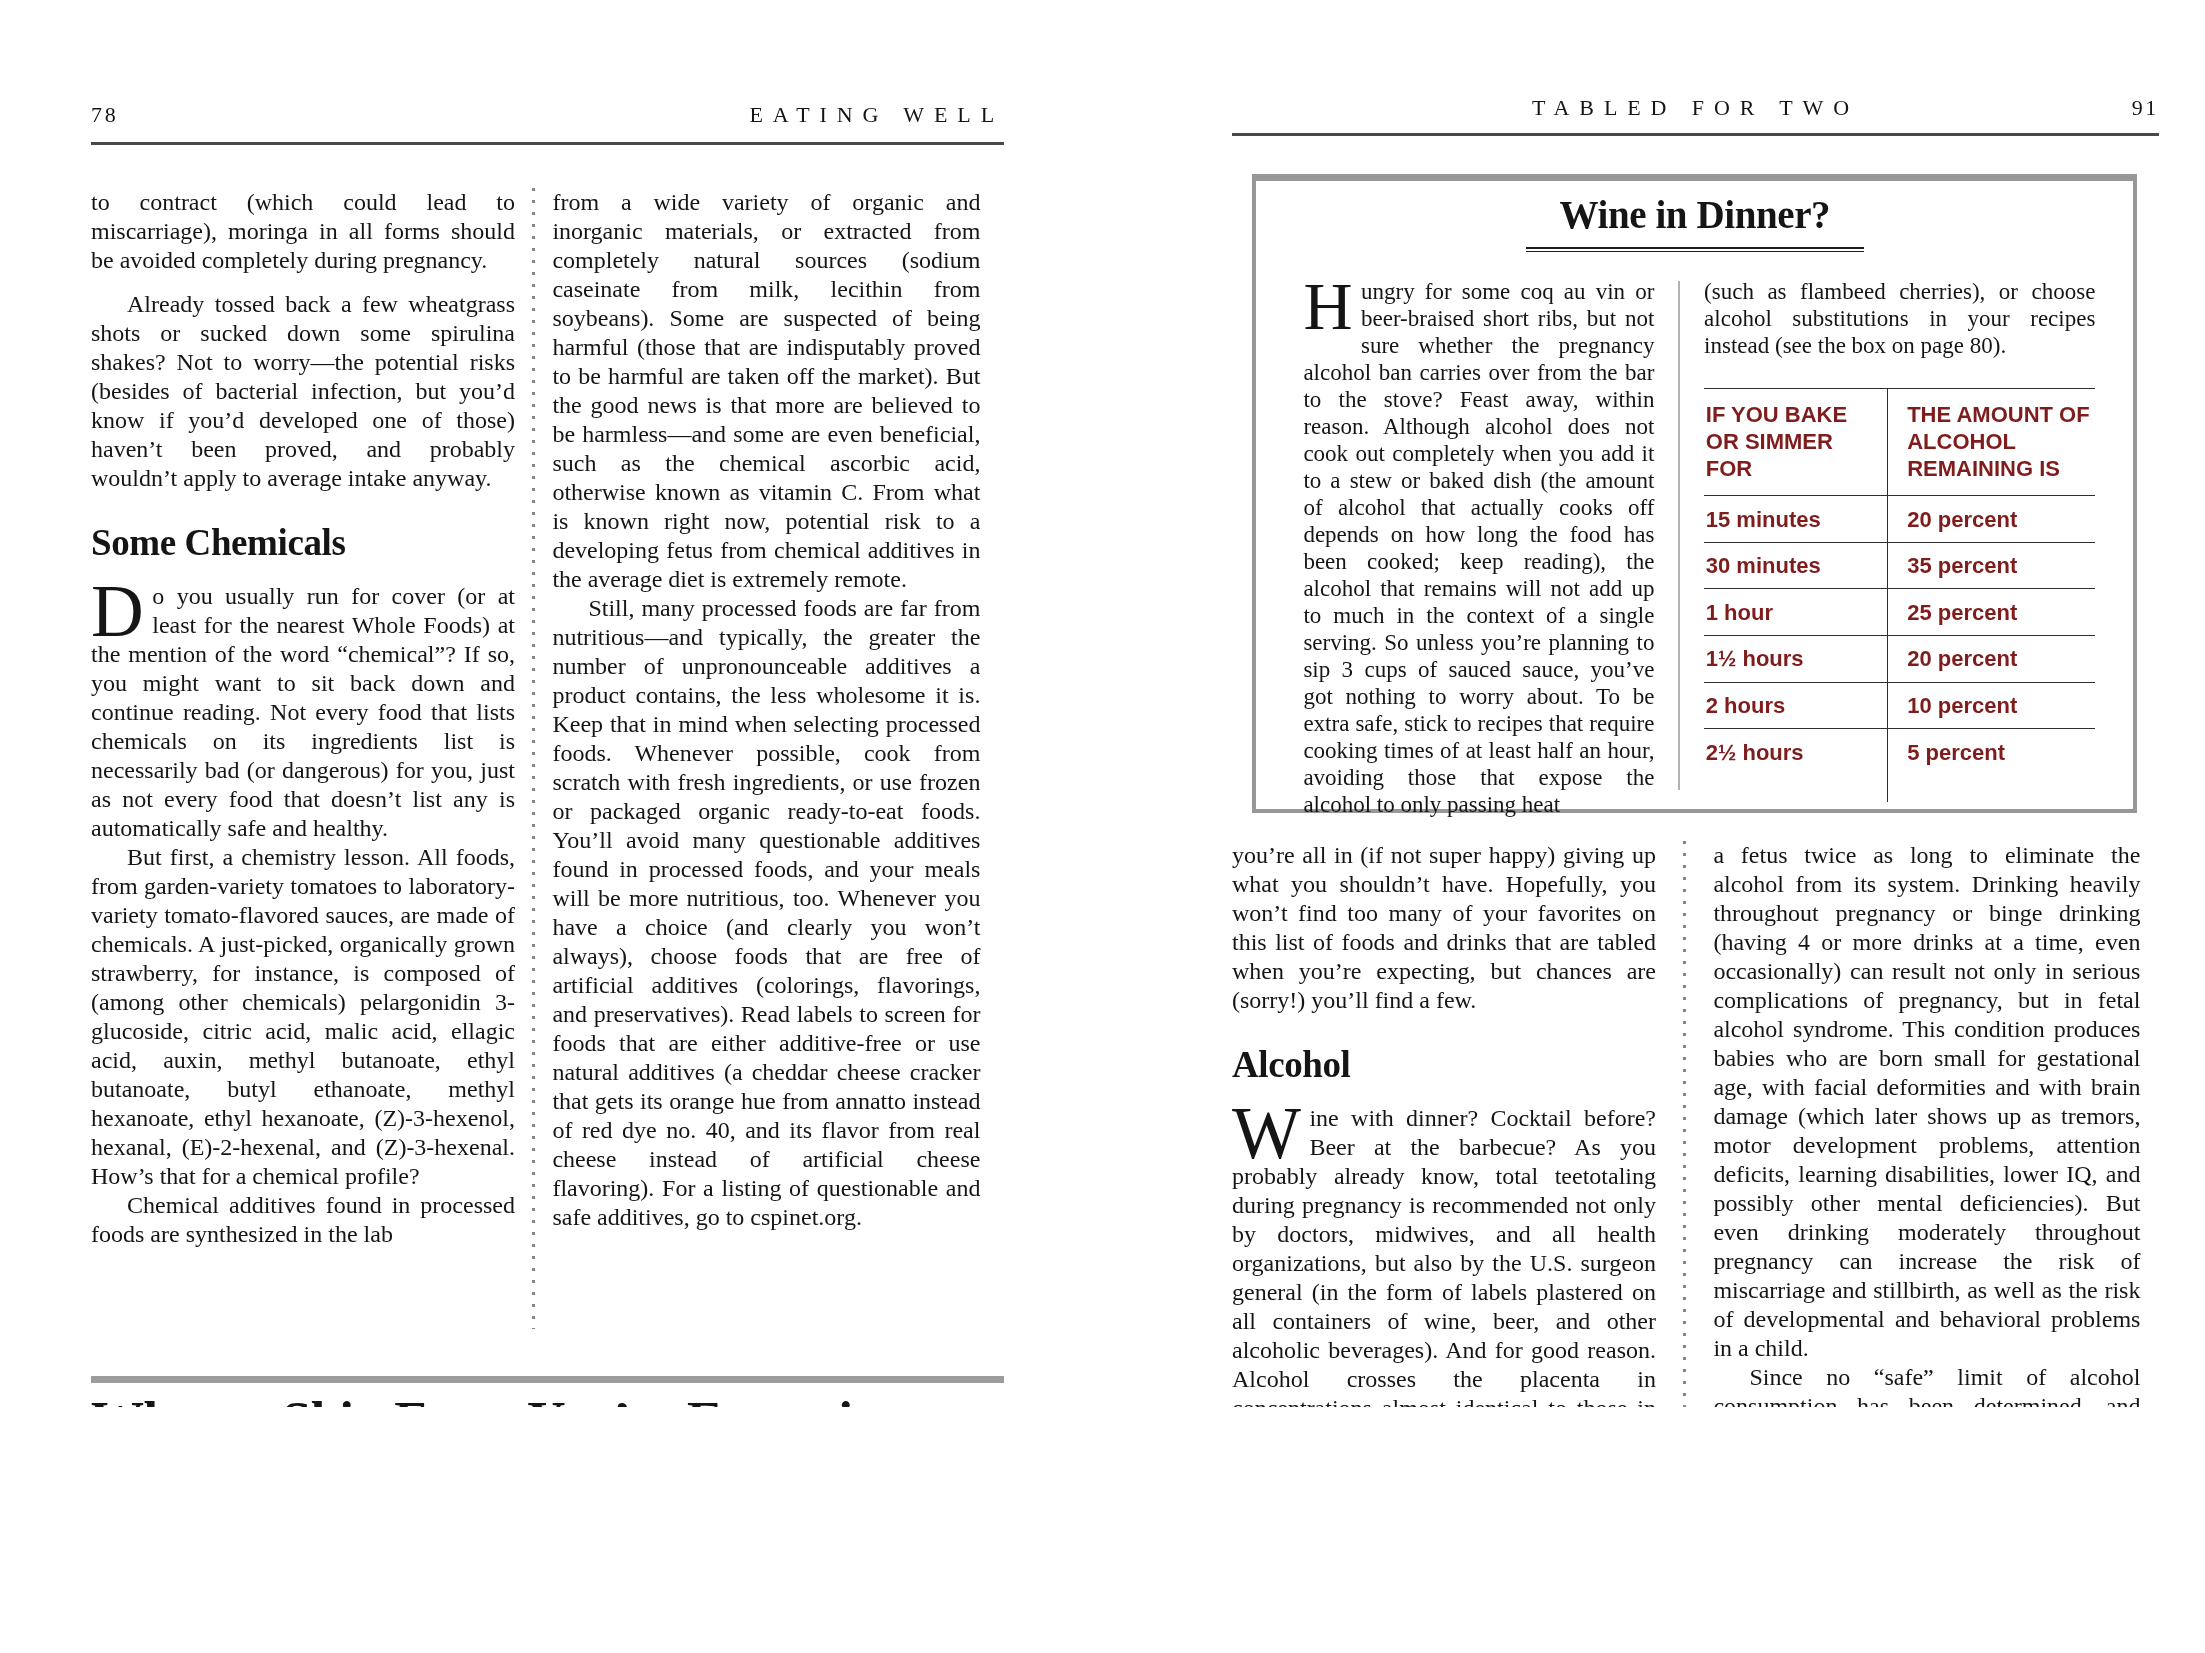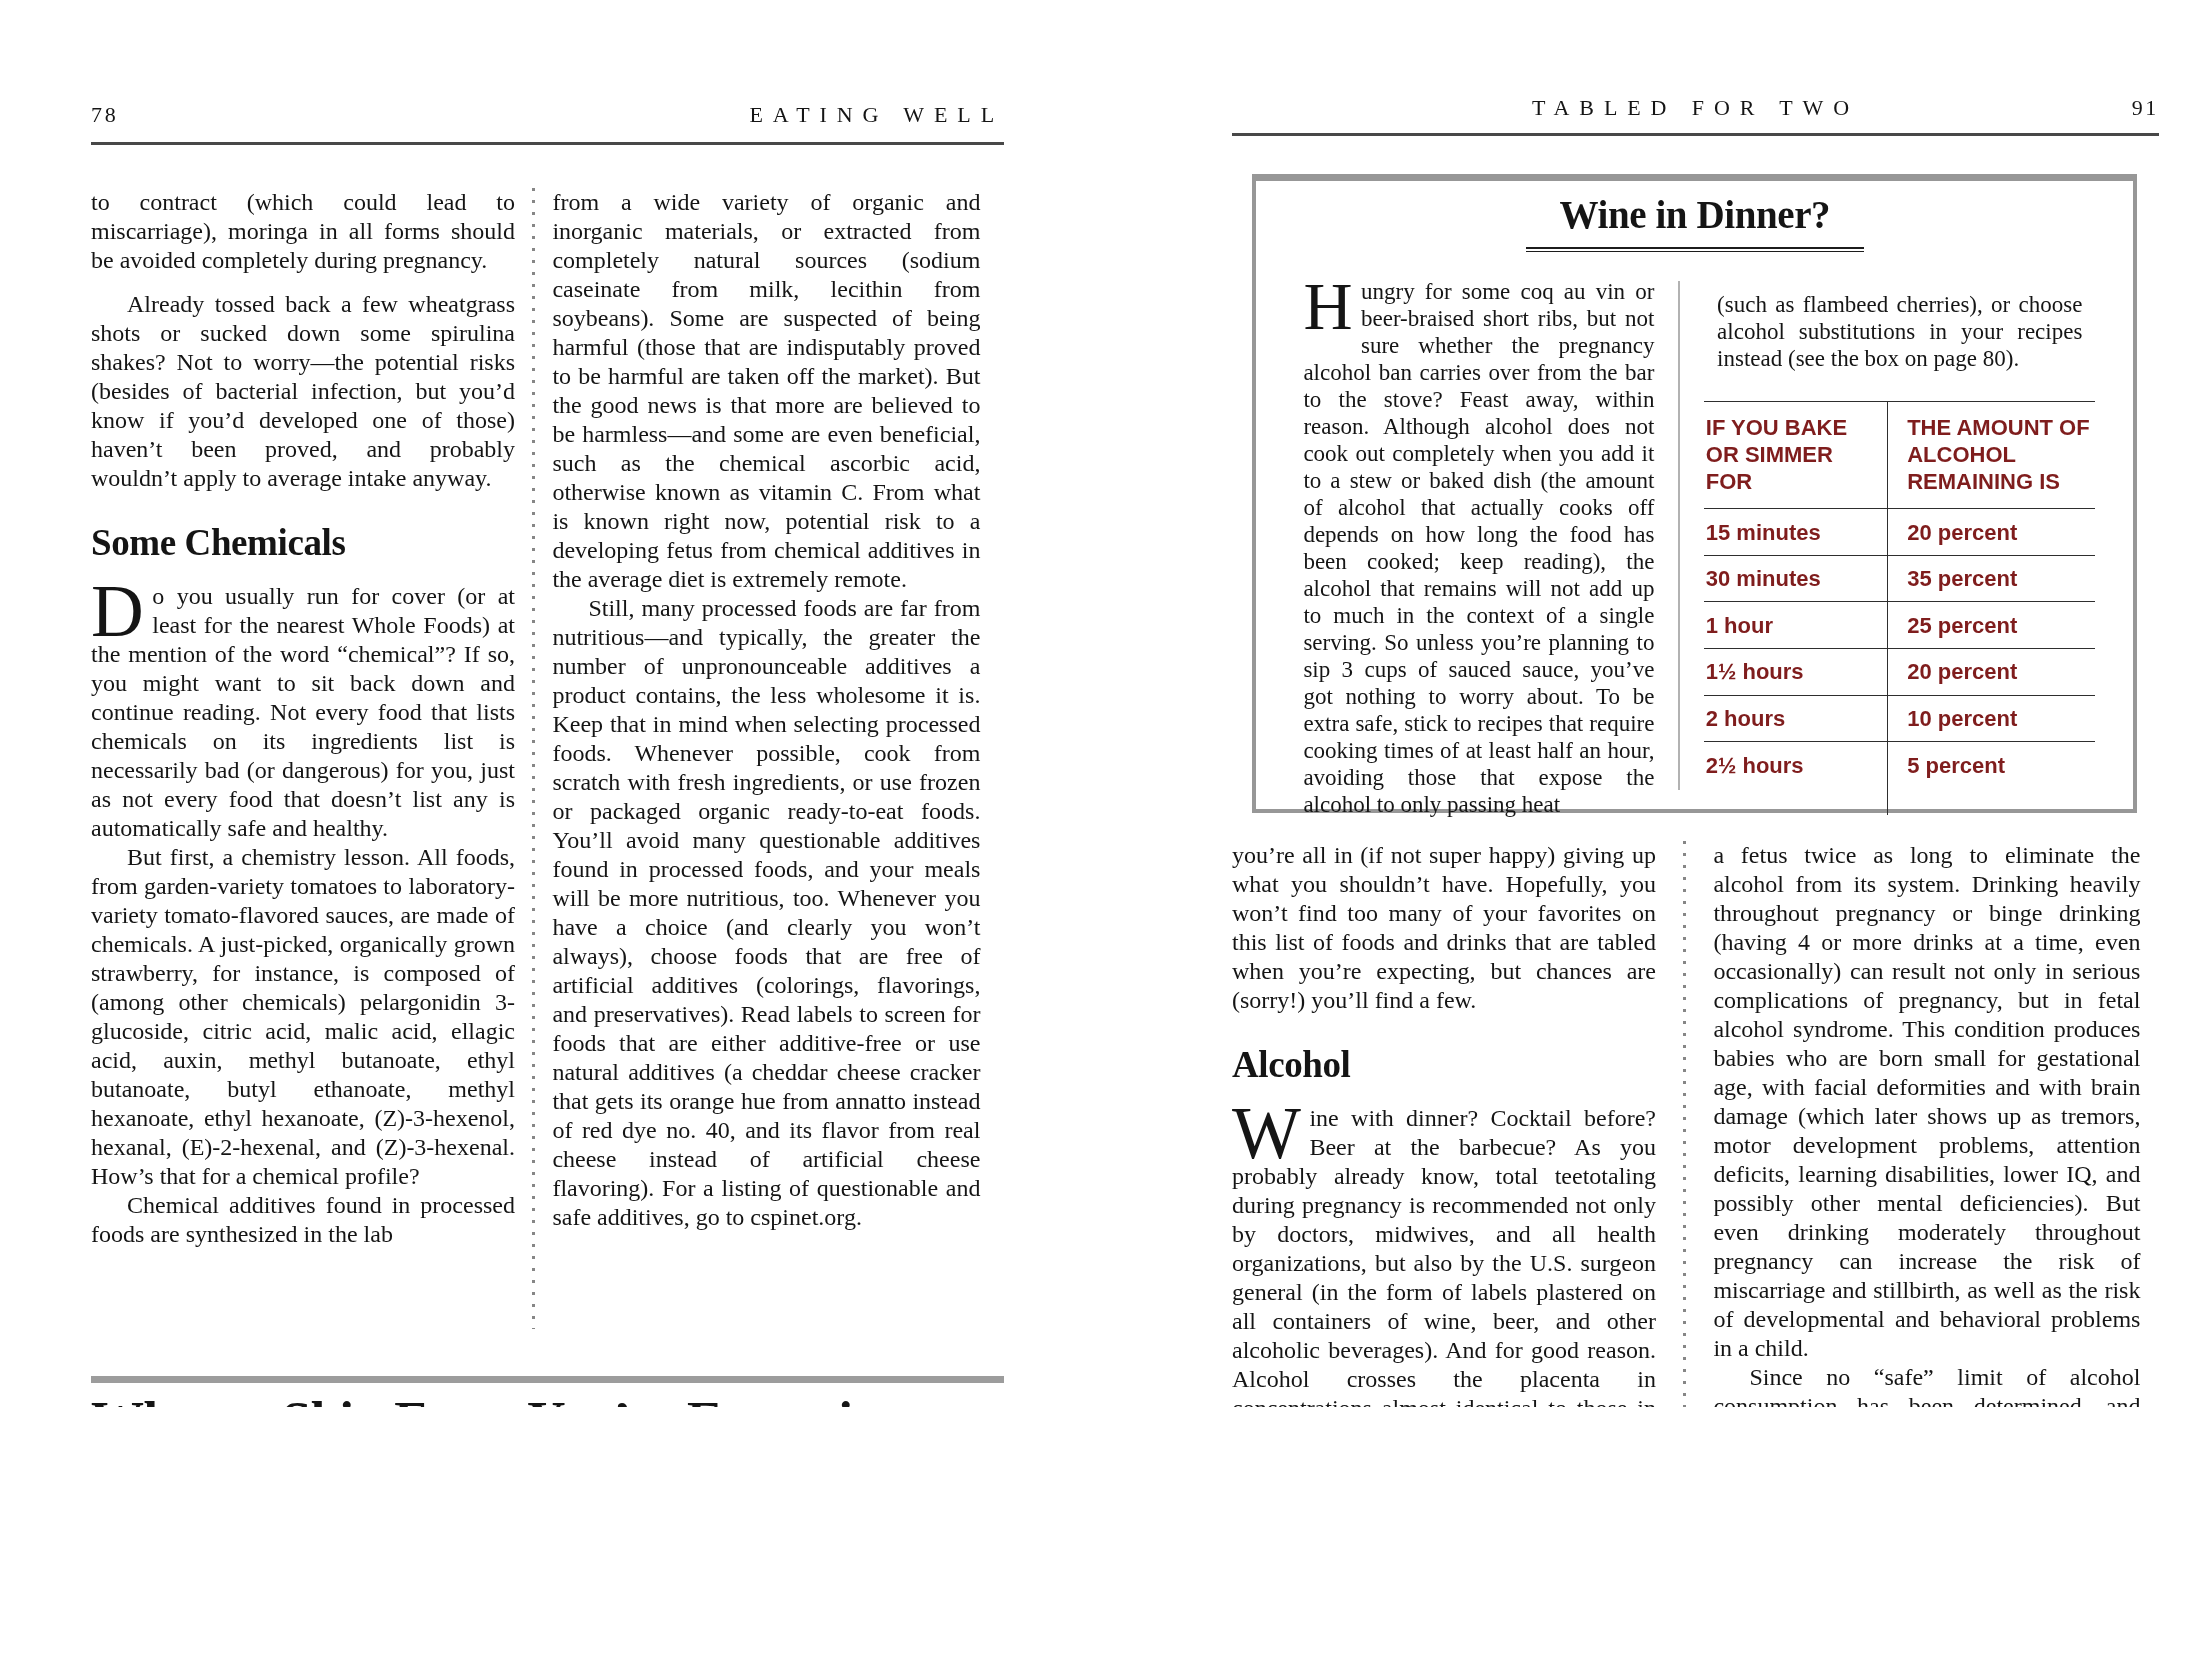--- a/index.html
+++ b/index.html
@@ -153,21 +153,21 @@
       <div id="wine-box-underline"></div>
 
       <div id="wine-box-body">
         <div id="wine-box-col1">
           <p style="margin:0;">
             <span class="dropcap" style="font-size:68px;line-height:51px;">H</span><span>ungry for some coq au vin or beer-braised short ribs, but not sure whether the pregnancy alcohol ban carries over from the bar to the stove? Feast away, within reason. Although alcohol does not cook out completely when you add it to a stew or baked dish (the amount of alcohol that actually cooks off depends on how long the food has been cooked; keep reading), the alcohol that remains will not add up to much in the context of a single serving. So unless you’re planning to sip 3 cups of sauced sauce, you’ve got nothing to worry about. To be extra safe, stick to recipes that require cooking times of at least half an hour, avoiding those that expose the alcohol to only passing heat</span>
           </p>
         </div>
         <div id="wine-box-rule"></div>
         <div id="wine-box-col2">
-          <p style="margin:13px;">(such as flambeed cherries), or choose alcohol substitutions in your recipes instead (see the box on page 80).</p>
+          <p style="margin:0;">(such as flambeed cherries), or choose alcohol substitutions in your recipes instead (see the box on page 80).</p>
 
           <table id="alcohol-table">
             <tbody>
               <tr>
                 <th class="c1">IF YOU BAKE OR SIMMER FOR</th>
                 <th class="c2">THE AMOUNT OF ALCOHOL REMAINING IS</th>
               </tr>
               <tr>
                 <td class="c1">15 minutes</td>
                 <td class="c2">20 percent</td>

